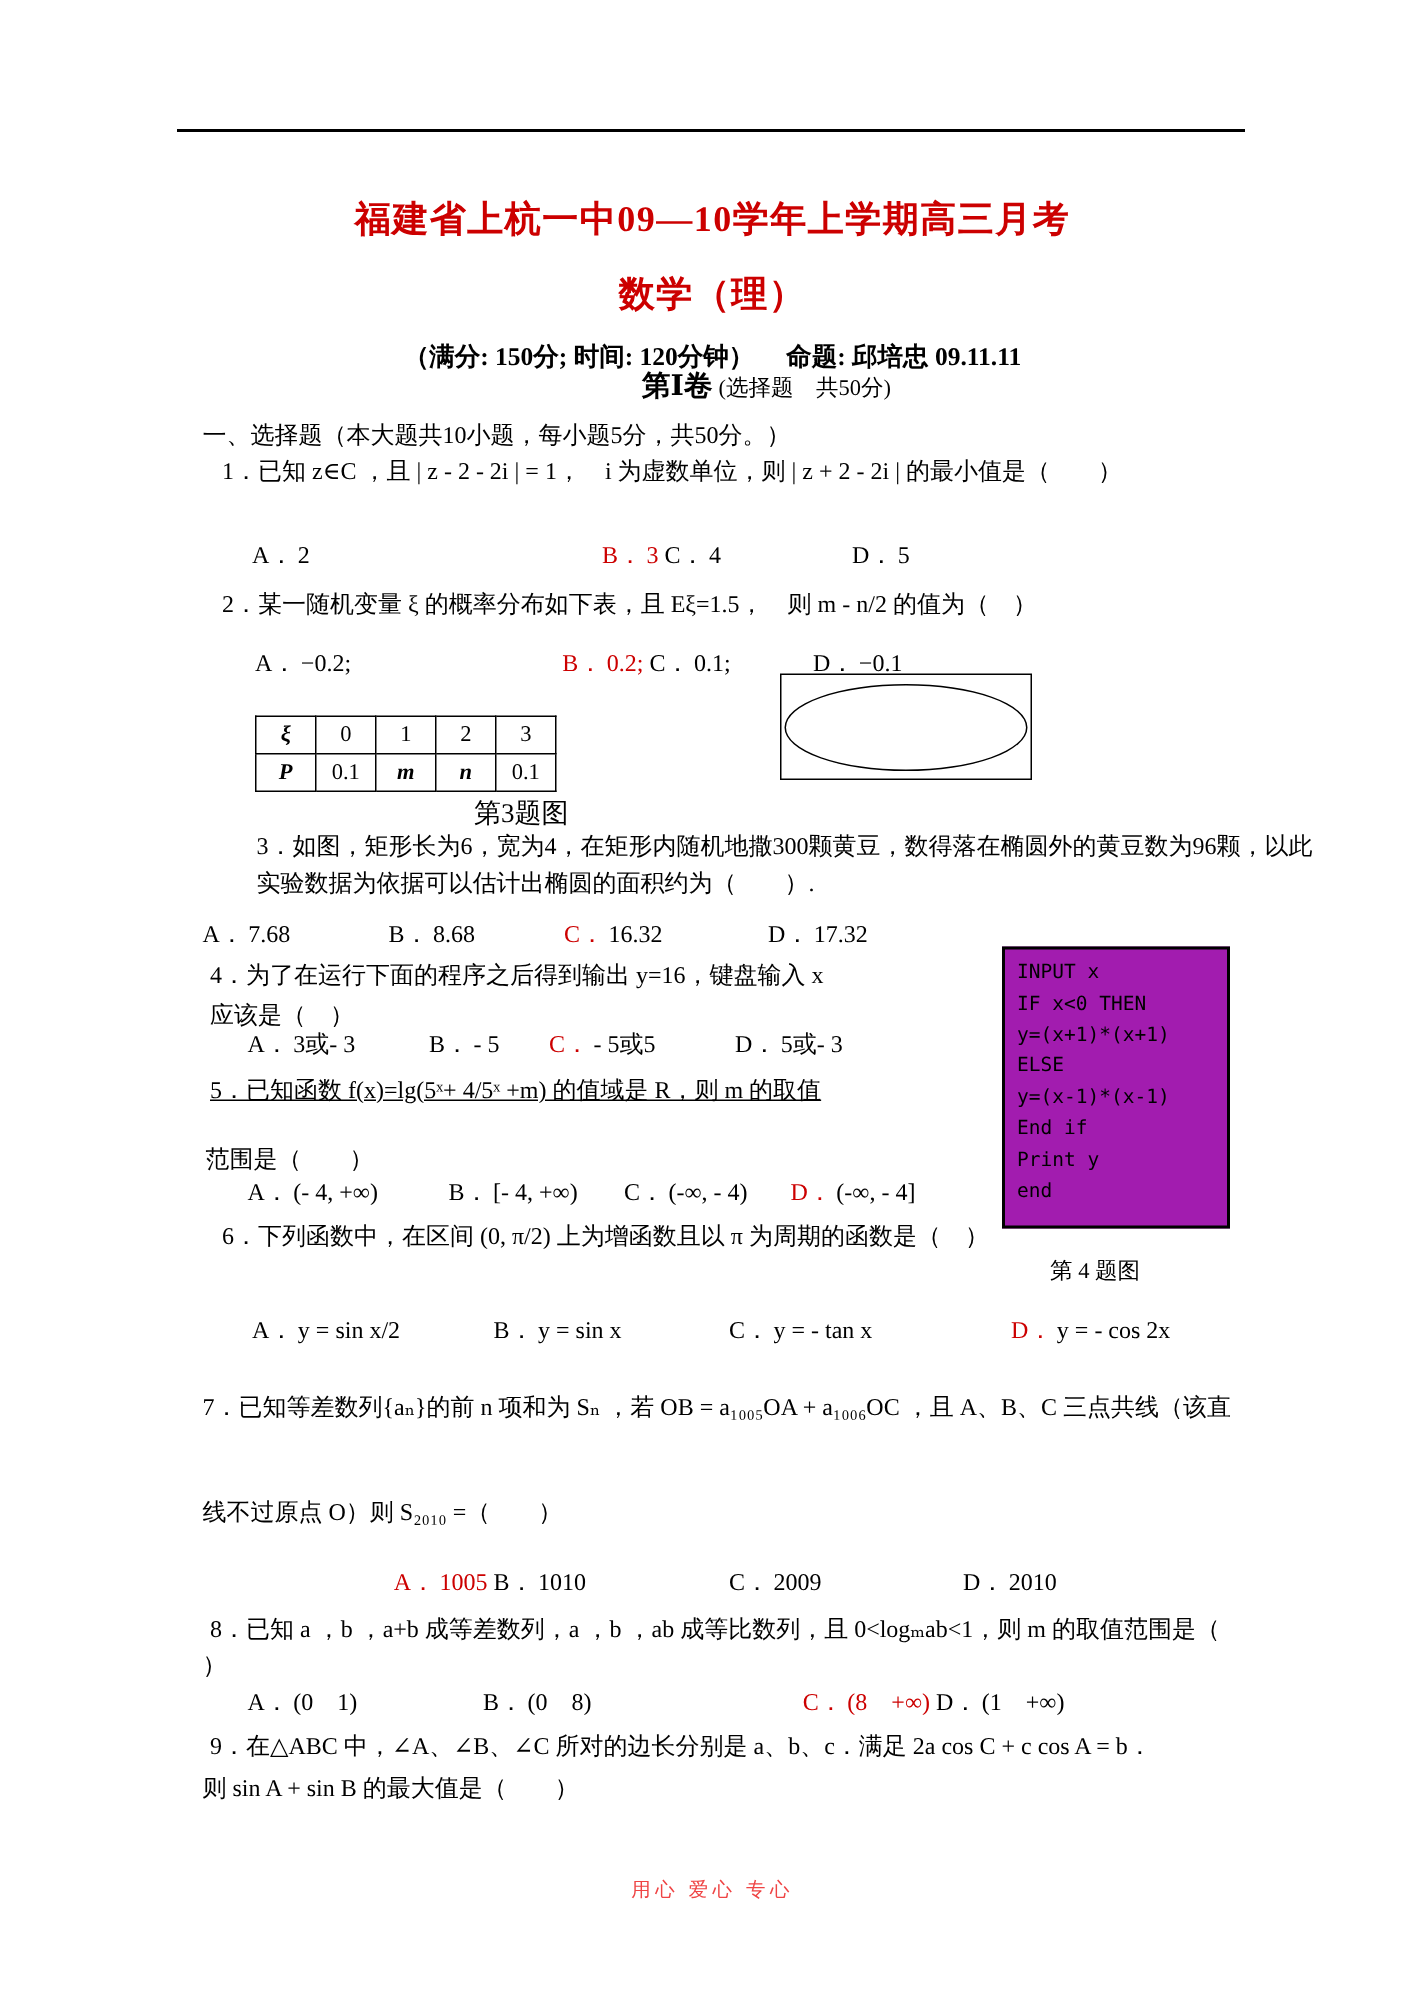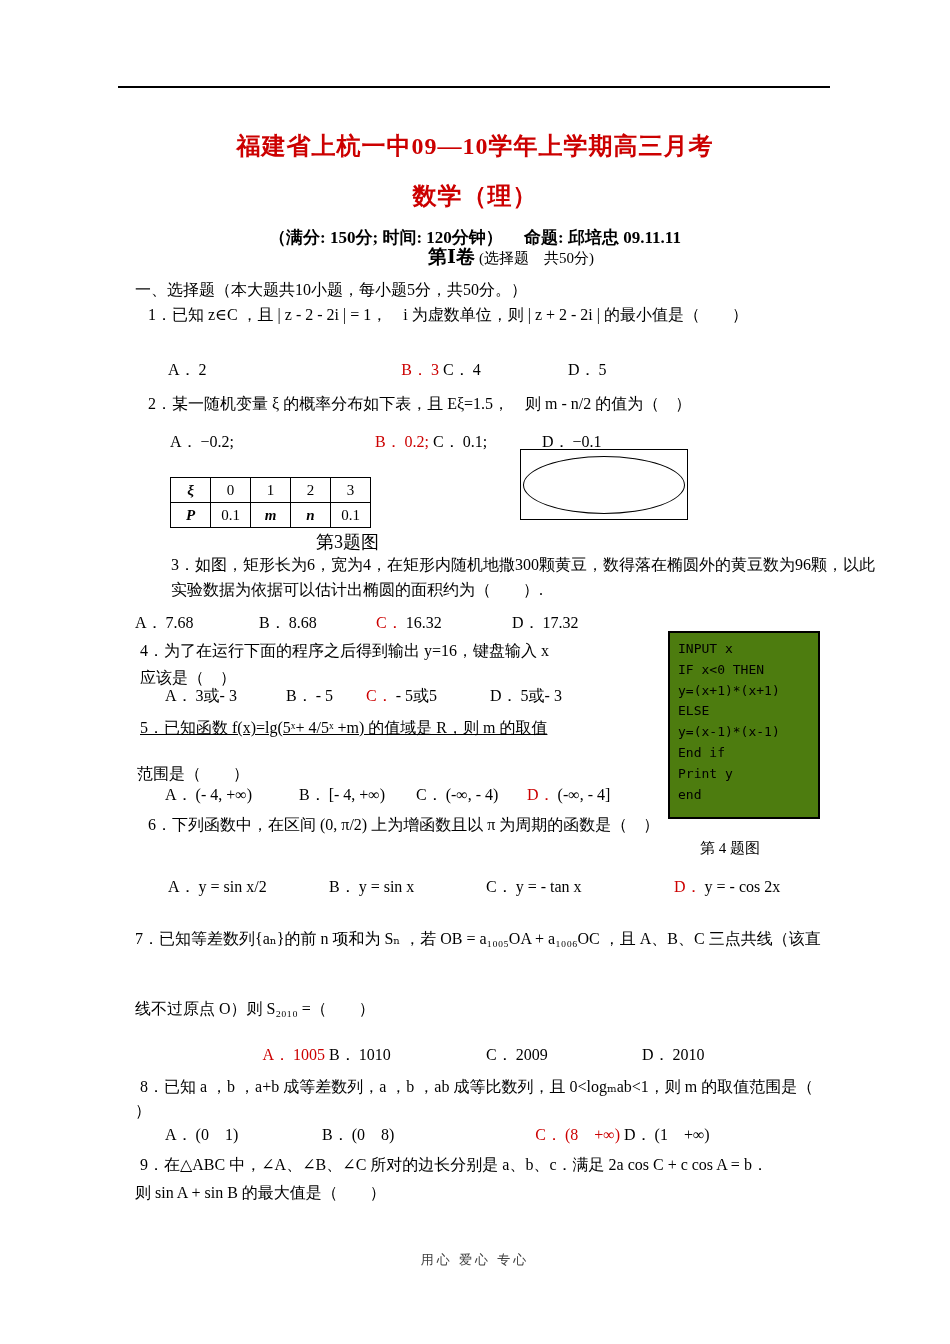--- a/index.html
+++ b/index.html
@@ -29,24 +29,24 @@
     border:1px solid #000; min-width:40px; height:25px;
     text-align:center; font-size:15px; padding:0 6px;
   }
   .math-bold { font-weight:bold; font-style:italic; }
   .fig-caption { font-size:18px; }
   .figure-rect { border:1px solid #000; display:flex; align-items:center; justify-content:center; }
   .ellipse { border:1px solid #000; border-radius:50%; width:162px; height:58px; }
   .program-box {
     border:2px solid #000; width:152px; height:188px; padding:6px 8px;
     font-family:"DejaVu Sans Mono","Liberation Mono",monospace;
-    font-size:13px; line-height:1.6; background:#4d7c0f;
+    font-size:13px; line-height:1.6; background:#a21caf;
   }
   .prog-caption { font-size:15px; line-height:1.3; }
-  .footer { font-size:13px; color:#404040; letter-spacing:3px; }
+  .footer { font-size:13px; color:#ef4444; letter-spacing:3px; }
 </style>
 </head>
 <body>
 
 <div>
 
   <div class="abs top-rule" style="left:118px; top:86px; width:712px;"></div>
 
   <div class="abs center title" style="top:130px;">福建省上杭一中09—10学年上学期高三月考</div>
   <div class="abs center title" style="top:180px;">数学（理）</div>

